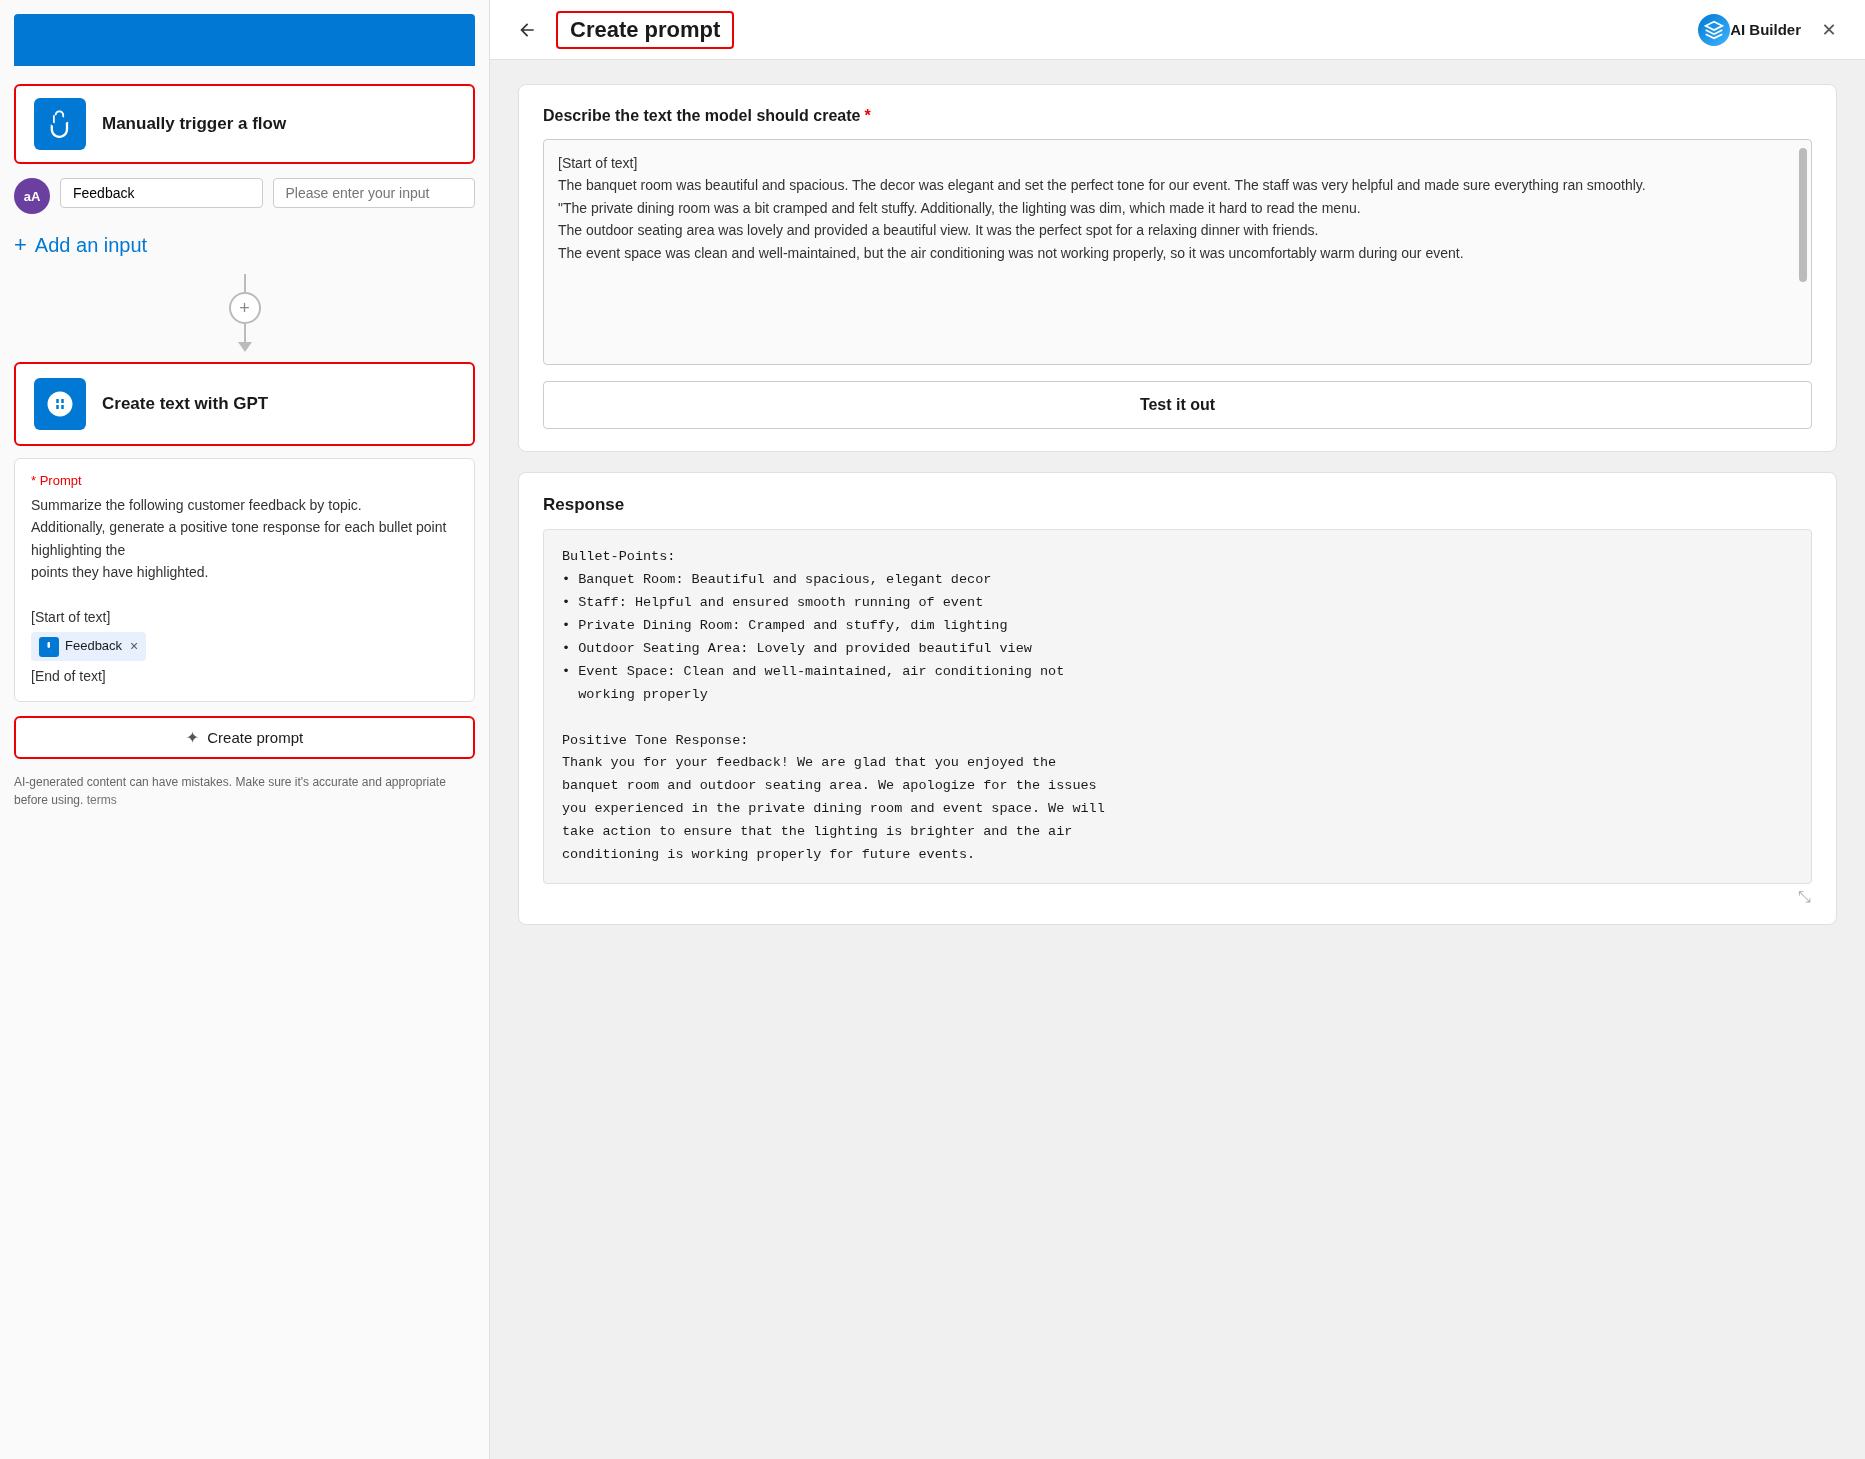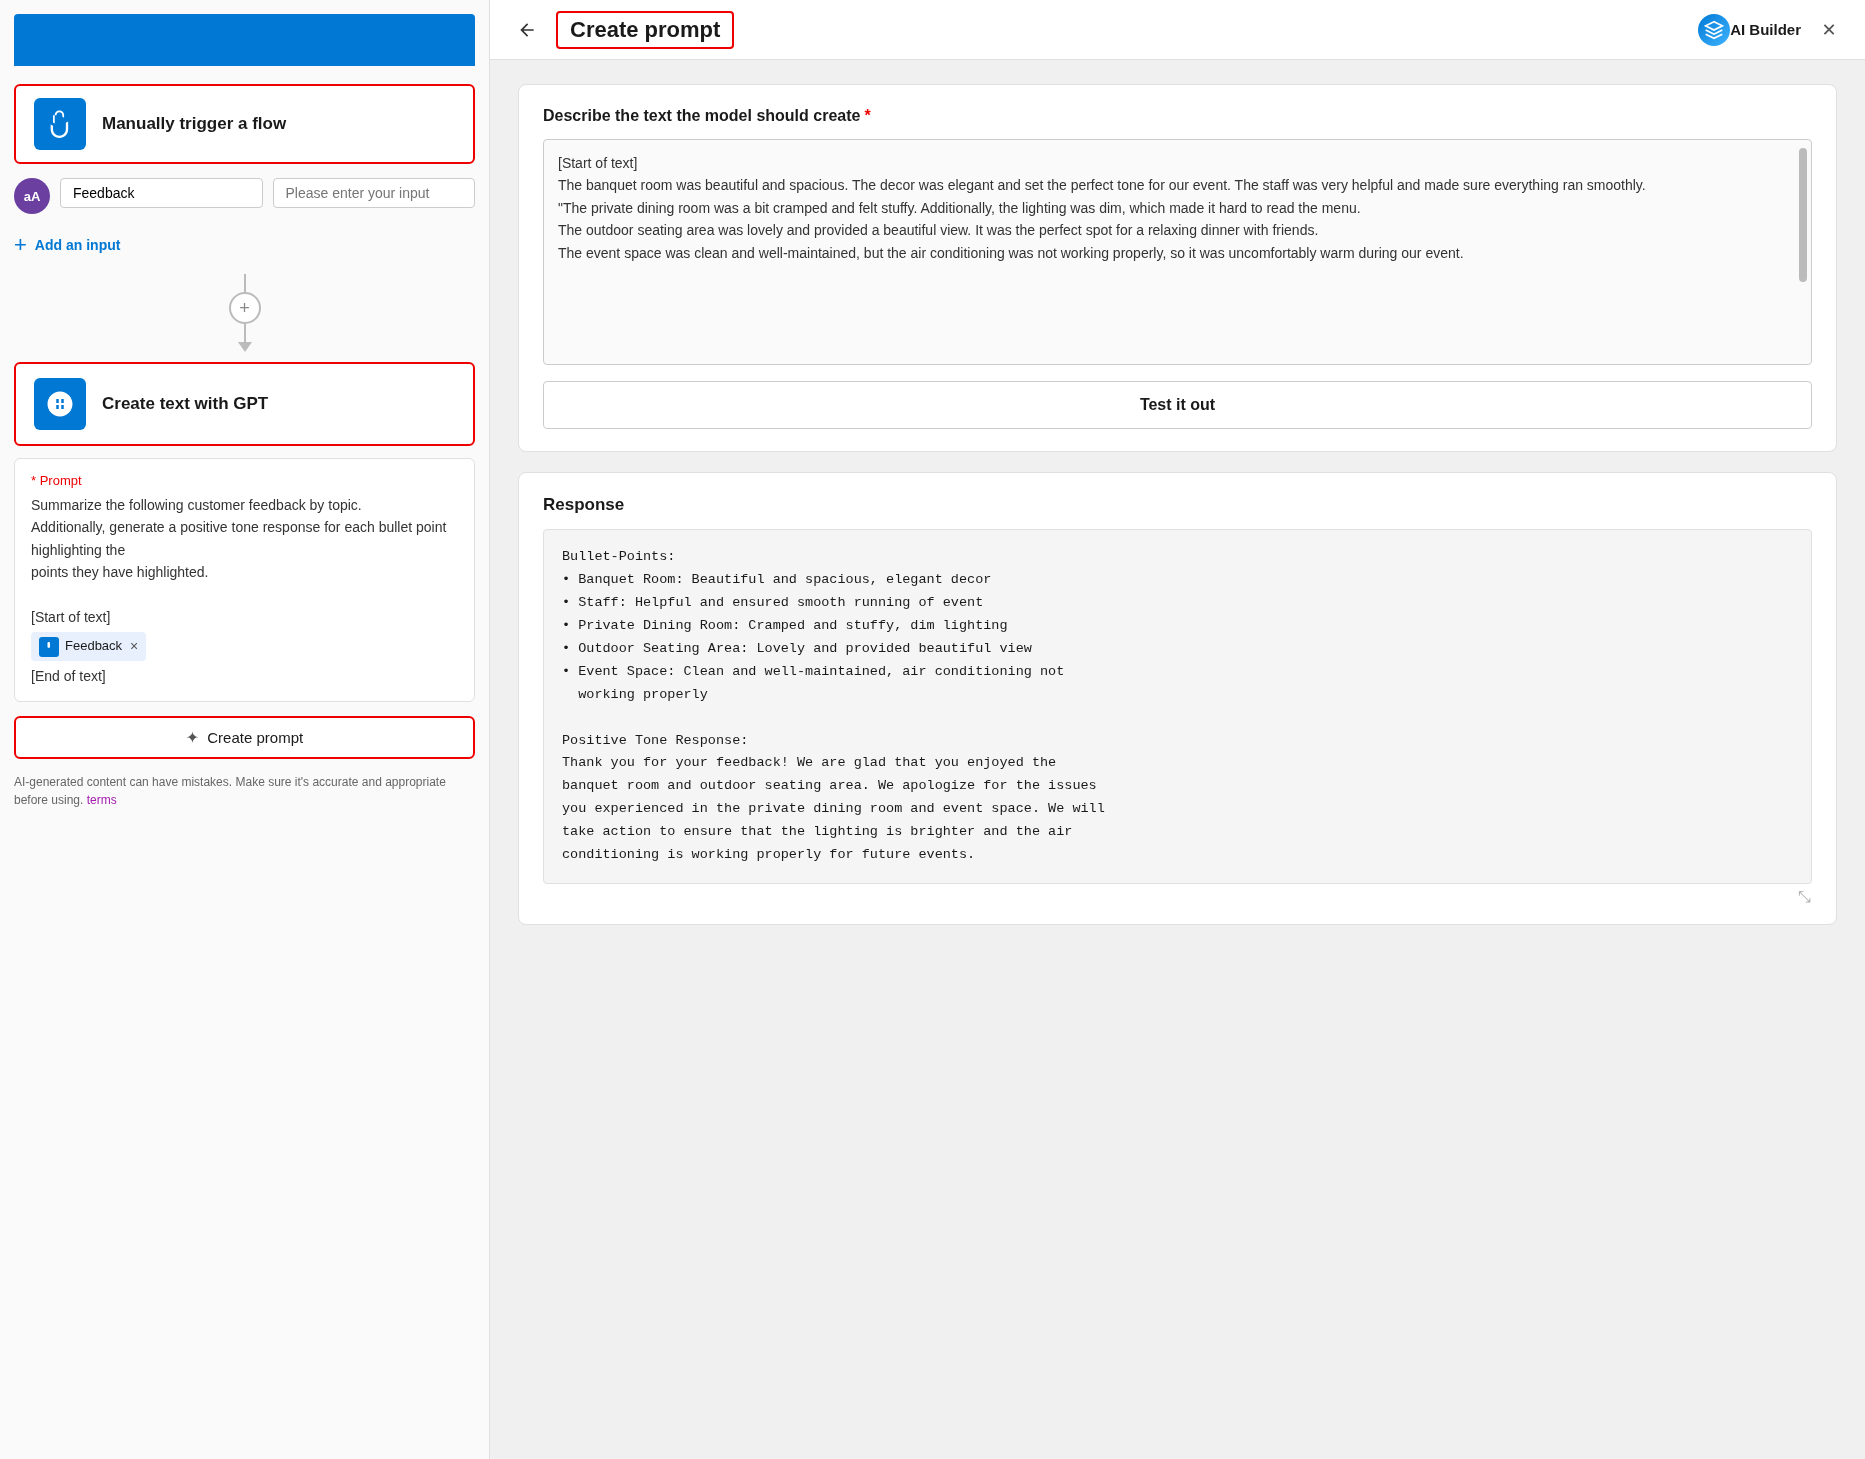--- a/index.html
+++ b/index.html
@@ -113,23 +113,23 @@
       cursor: pointer;
     }
 
     .add-input-plus {
       font-size: 22px;
       color: #0078d4;
       font-weight: 300;
     }
 
     .add-input-label {
-      font-size: 14px;
+      font-size: 20px;
       color: #0078d4;
-      font-weight: 700;
+      font-weight: 400;
     }
 
     .connector-area {
       display: flex;
       flex-direction: column;
       align-items: center;
       margin: 16px 0 4px 0;
       gap: 0;
     }
 
@@ -277,21 +277,21 @@
     }
 
     .ai-notice {
       margin: 14px 14px 0 14px;
       font-size: 12px;
       color: #666;
       line-height: 1.5;
     }
 
     .ai-notice a {
-      color: #a21caf;
+      color: #737373;
       text-decoration: none;
     }
 
     
     .right-panel {
       flex: 1;
       background: #f0f0f0;
       display: flex;
       flex-direction: column;
       overflow: hidden;

